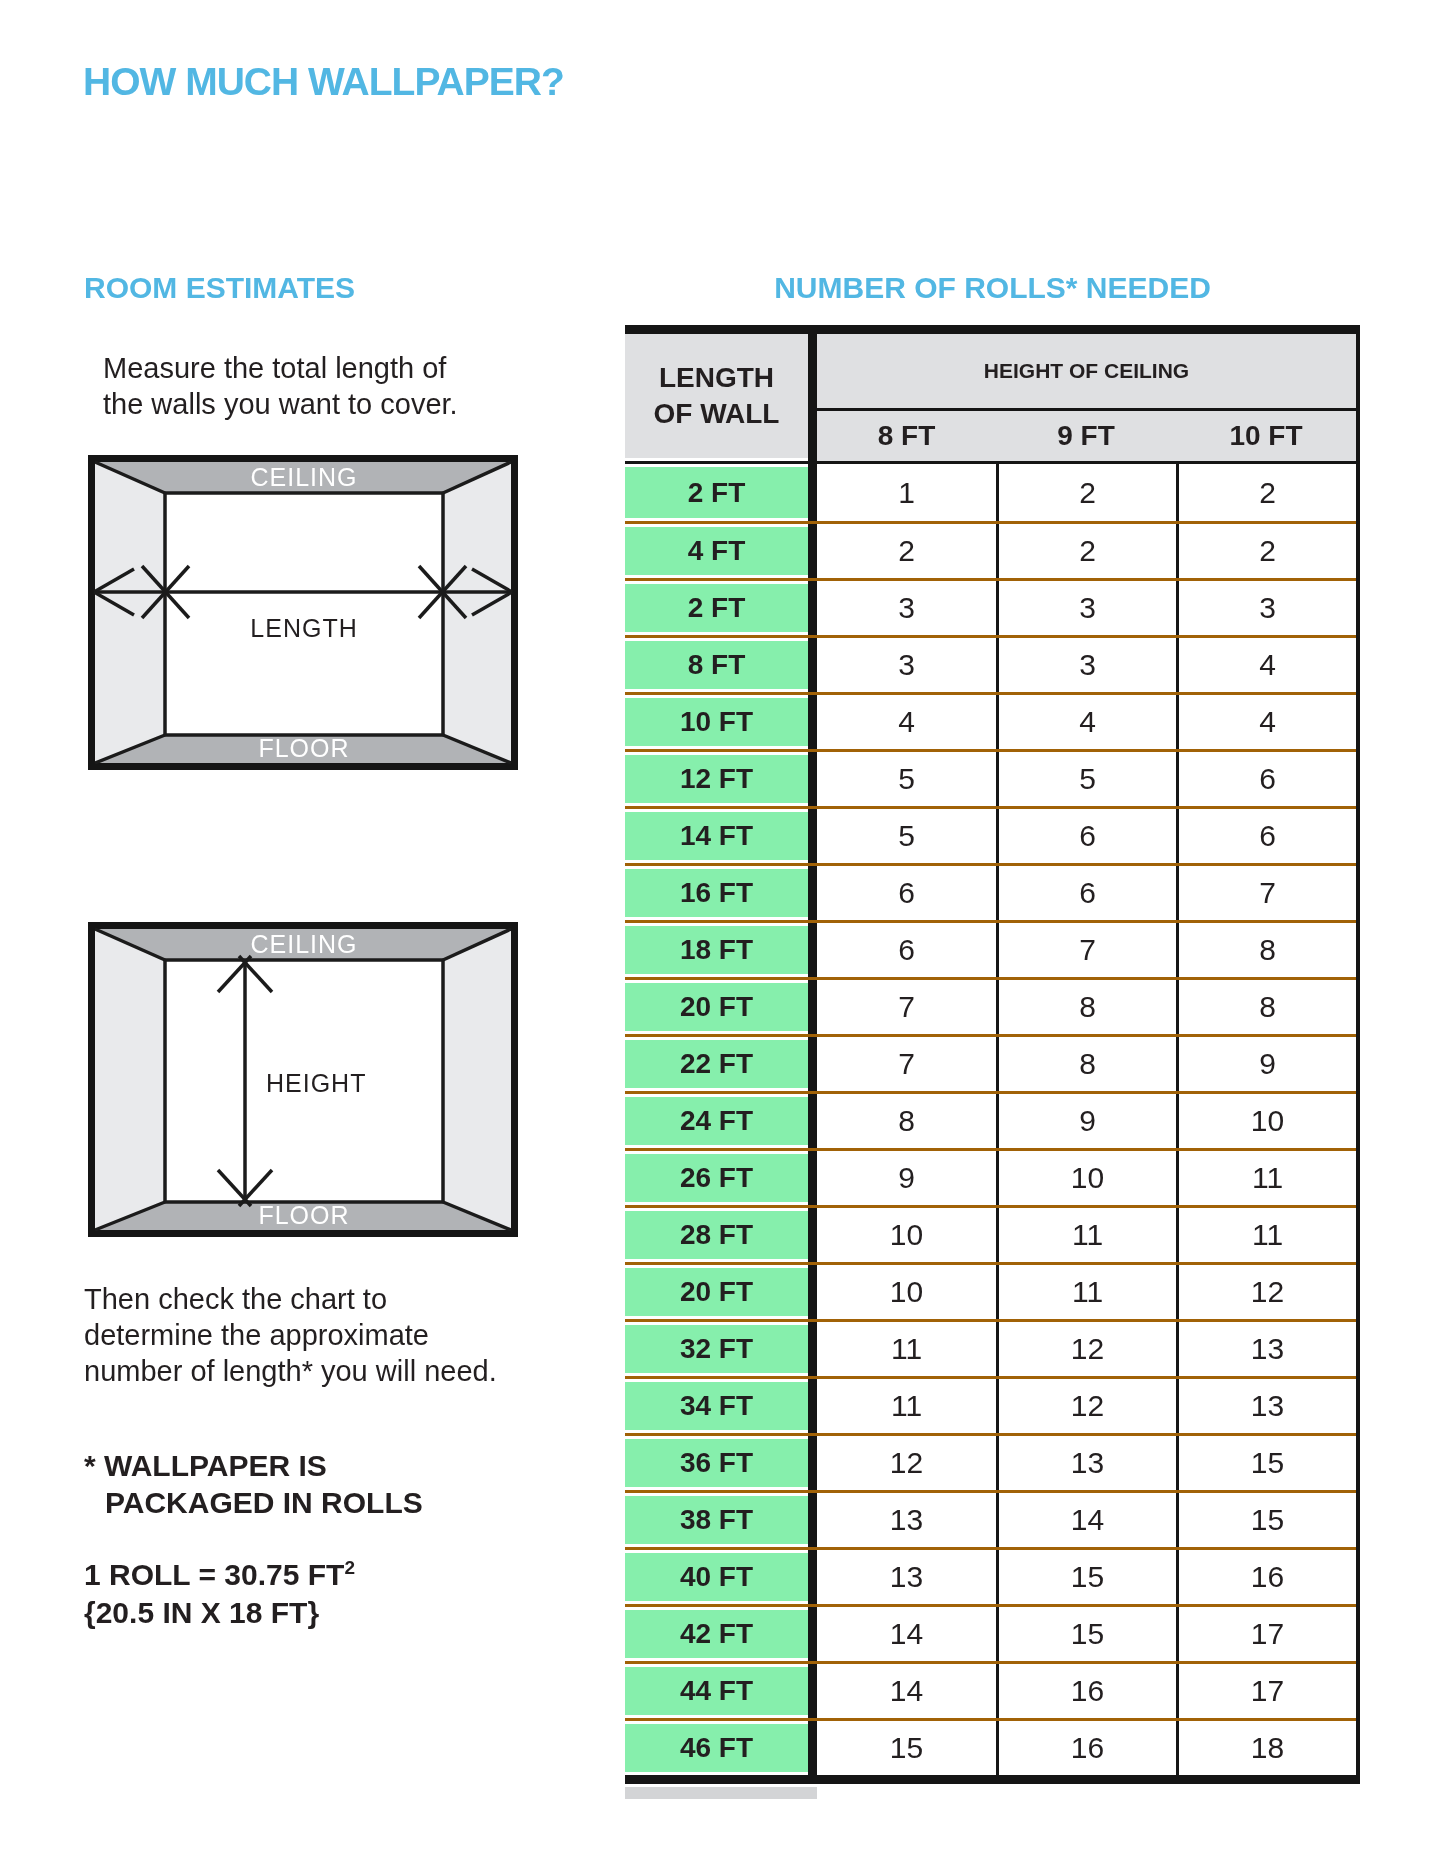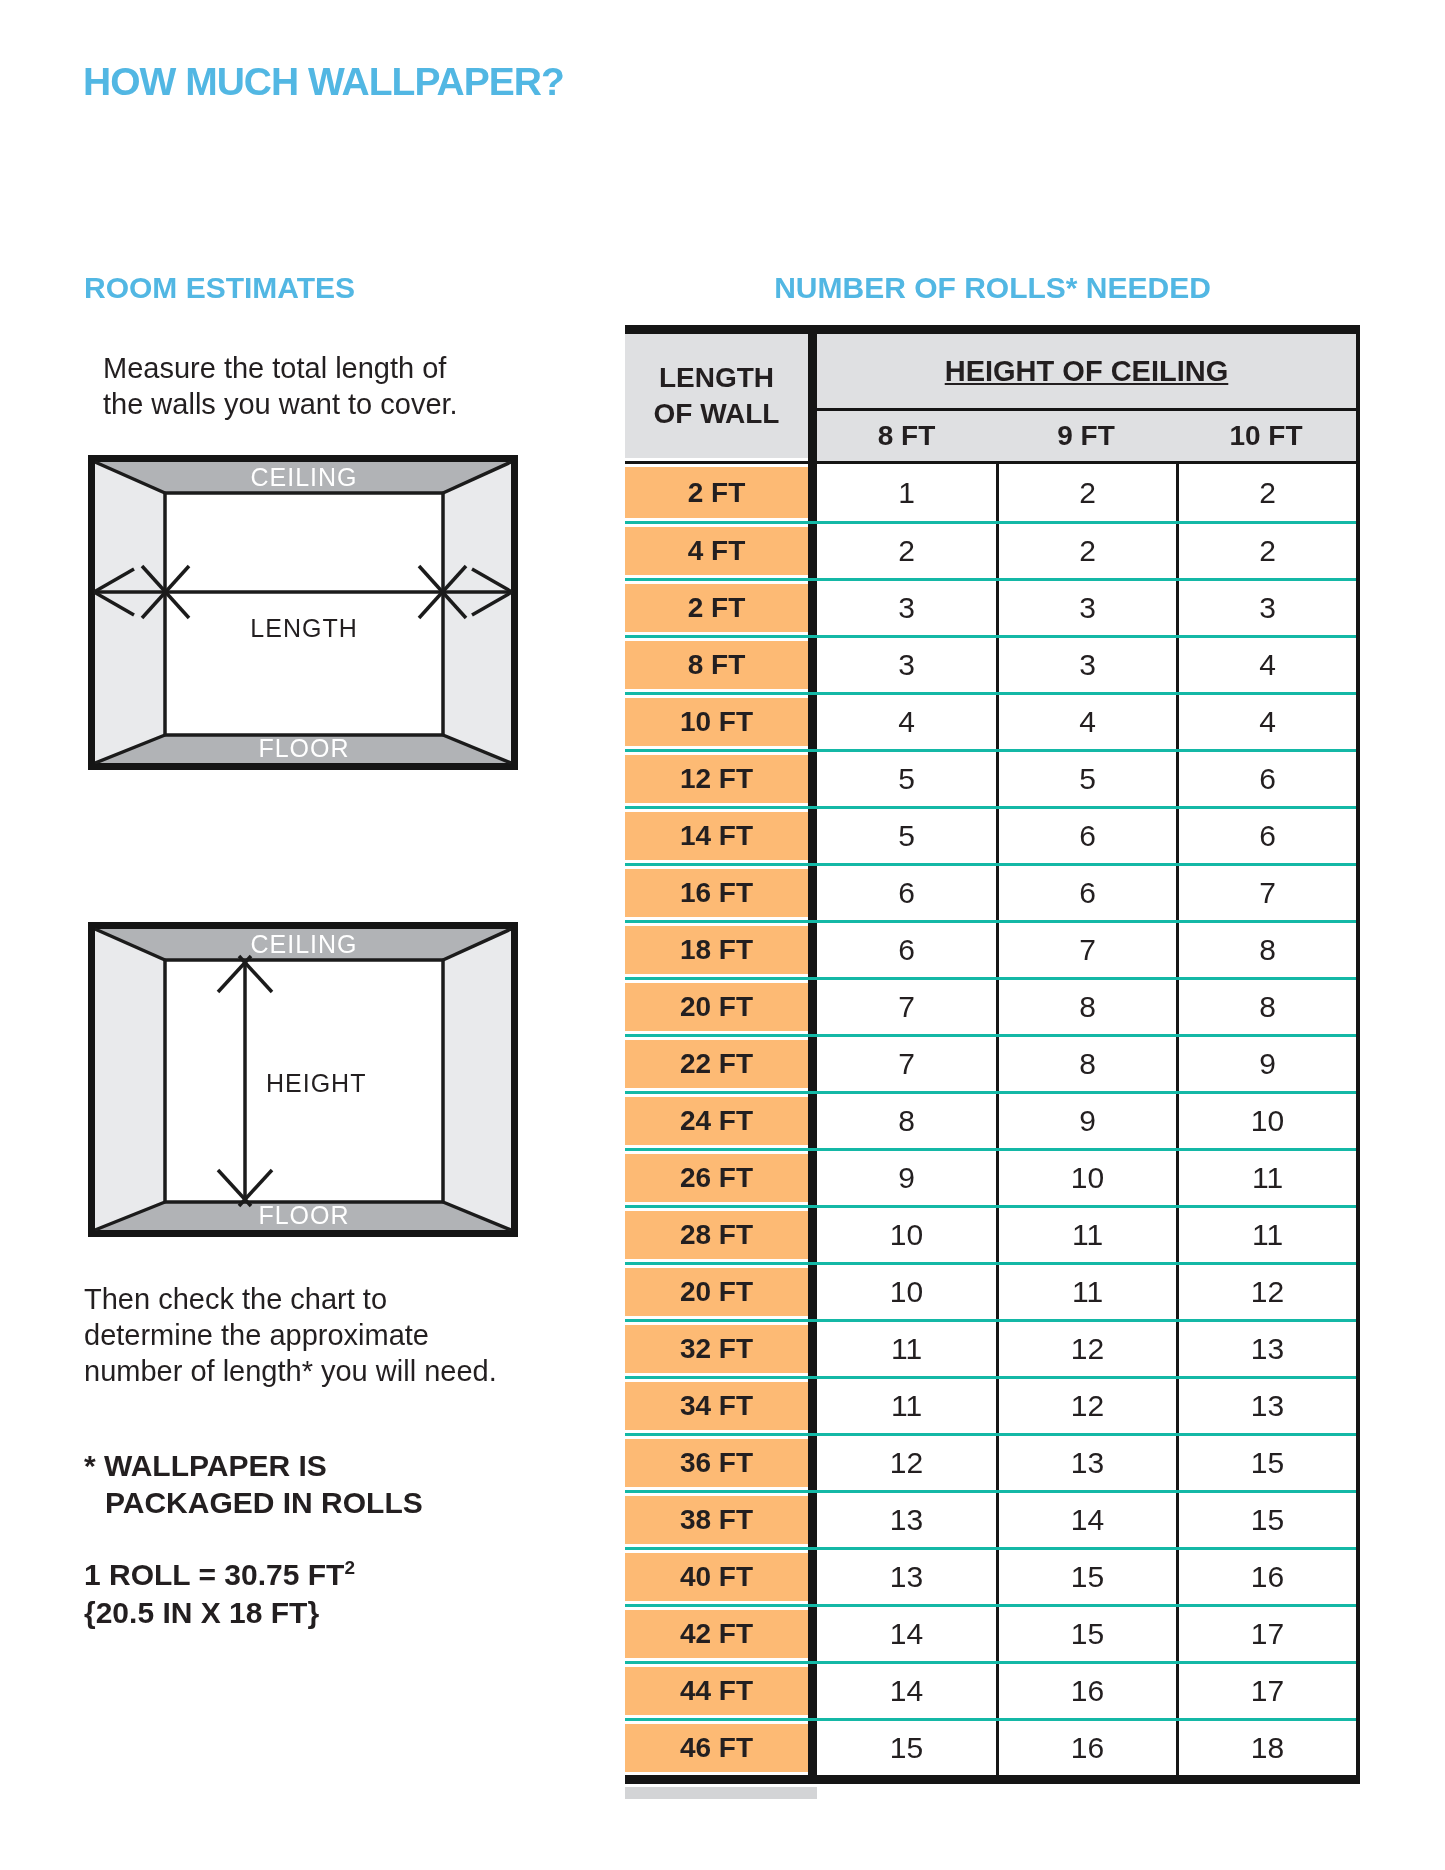--- a/index.html
+++ b/index.html
@@ -57,36 +57,36 @@
   .corner { width:183px; border-right:9px solid #151515; background:#ffffff; display:flex; }
   .corner-in {
     flex:1; background:#dfe0e2; margin-bottom:3px;
     display:flex; align-items:center; justify-content:center; text-align:center;
     font-size:28px; font-weight:bold; line-height:36px; white-space:pre-line;
   }
   .head-right { flex:1; }
   .group-hdr {
     height:74px; background:#dfe0e2; border-bottom:3px solid #151515;
     display:flex; align-items:center; justify-content:center;
-    font-size:29px; font-weight:bold;text-decoration:underline;
+    font-size:21px; font-weight:bold;
   }
   .subhdr { display:flex; height:50px; background:#dfe0e2; }
   .subhdr-cell {
     display:flex; align-items:center; justify-content:center;
     font-size:28px; font-weight:bold;
   }
   .subhdr-cell.c0 { width:179px; }
   .subhdr-cell.c1 { width:180px; }
   .subhdr-cell.c2 { width:180px; }
 
   .trow { display:flex; height:57px; box-sizing:border-box; }
-  .trow + .trow { border-top:3px solid #14b8a6;justify-content:center; }
+  .trow + .trow { border-top:3px solid #a16207;justify-content:center; }
   .tlabel { width:183px; border-right:9px solid #151515; background:#ffffff; display:flex; }
   .tlabel-in {
-    flex:1; background:#fdba74; margin:3px 0;
+    flex:1; background:#86efac; margin:3px 0;
     display:flex; align-items:center; justify-content:center;
     font-size:28px; font-weight:bold;
   }
   .tcell {
     display:flex; align-items:center; justify-content:center;
     font-size:30px; background:#ffffff; box-sizing:border-box;
   }
   .tcell.c0 { width:179px; }
   .tcell.c1 { width:180px; border-left:3px solid #151515; }
   .tcell.c2 { width:180px; border-left:3px solid #151515; }

